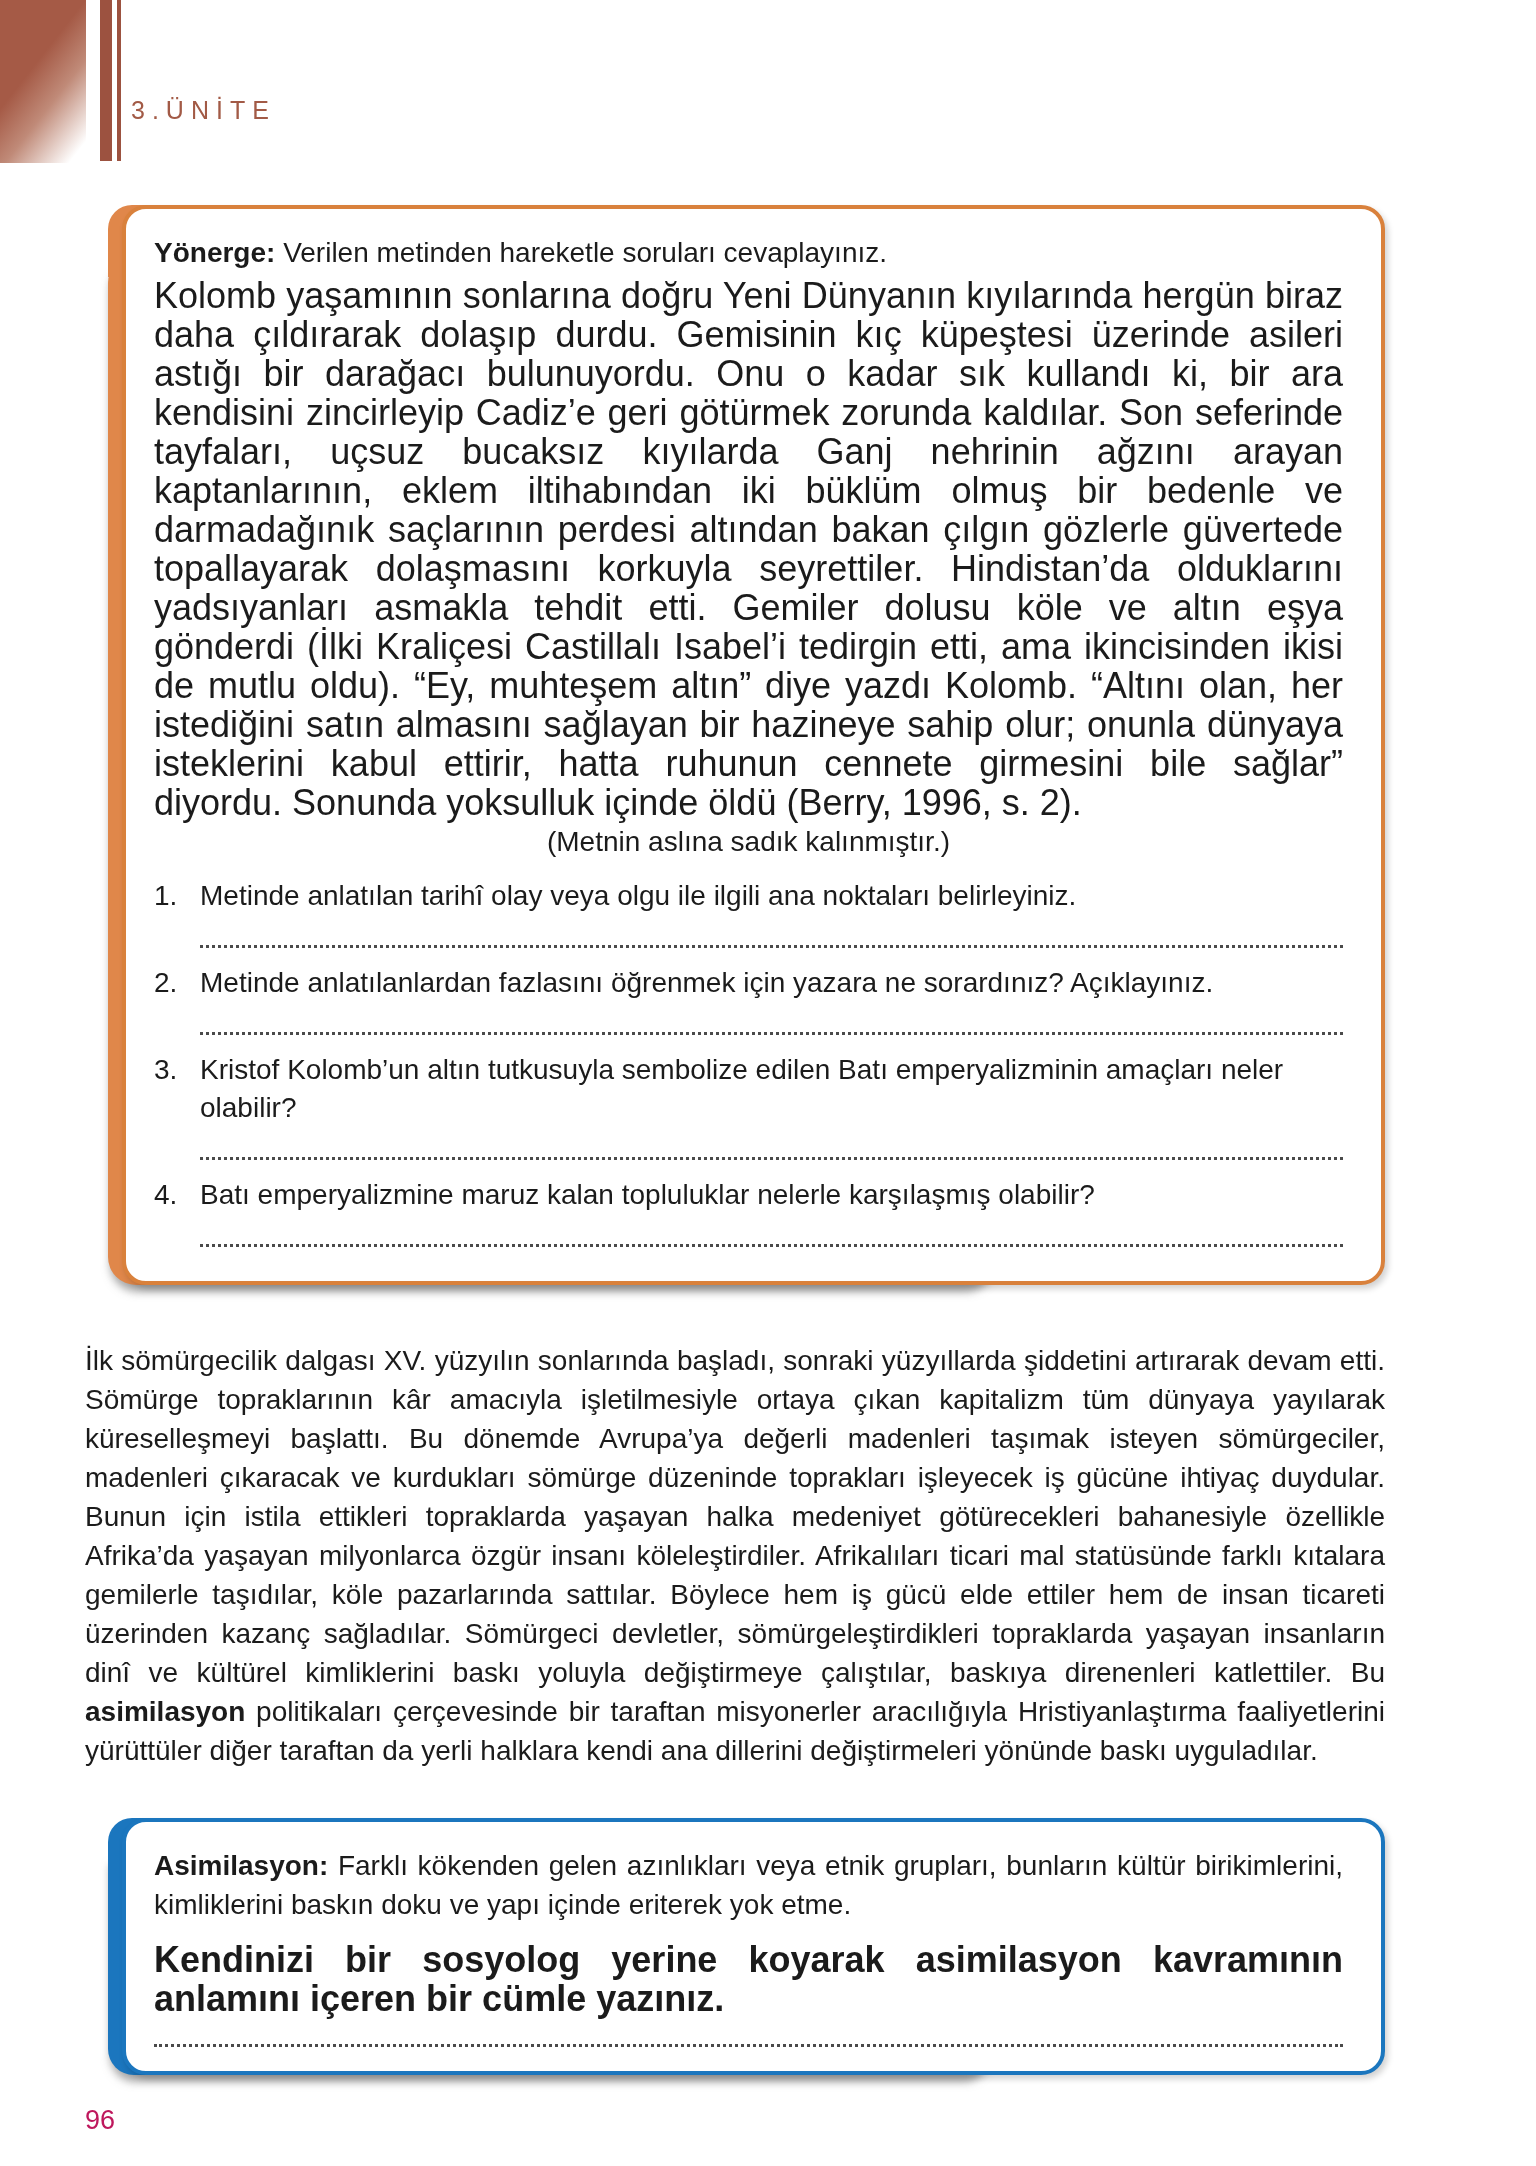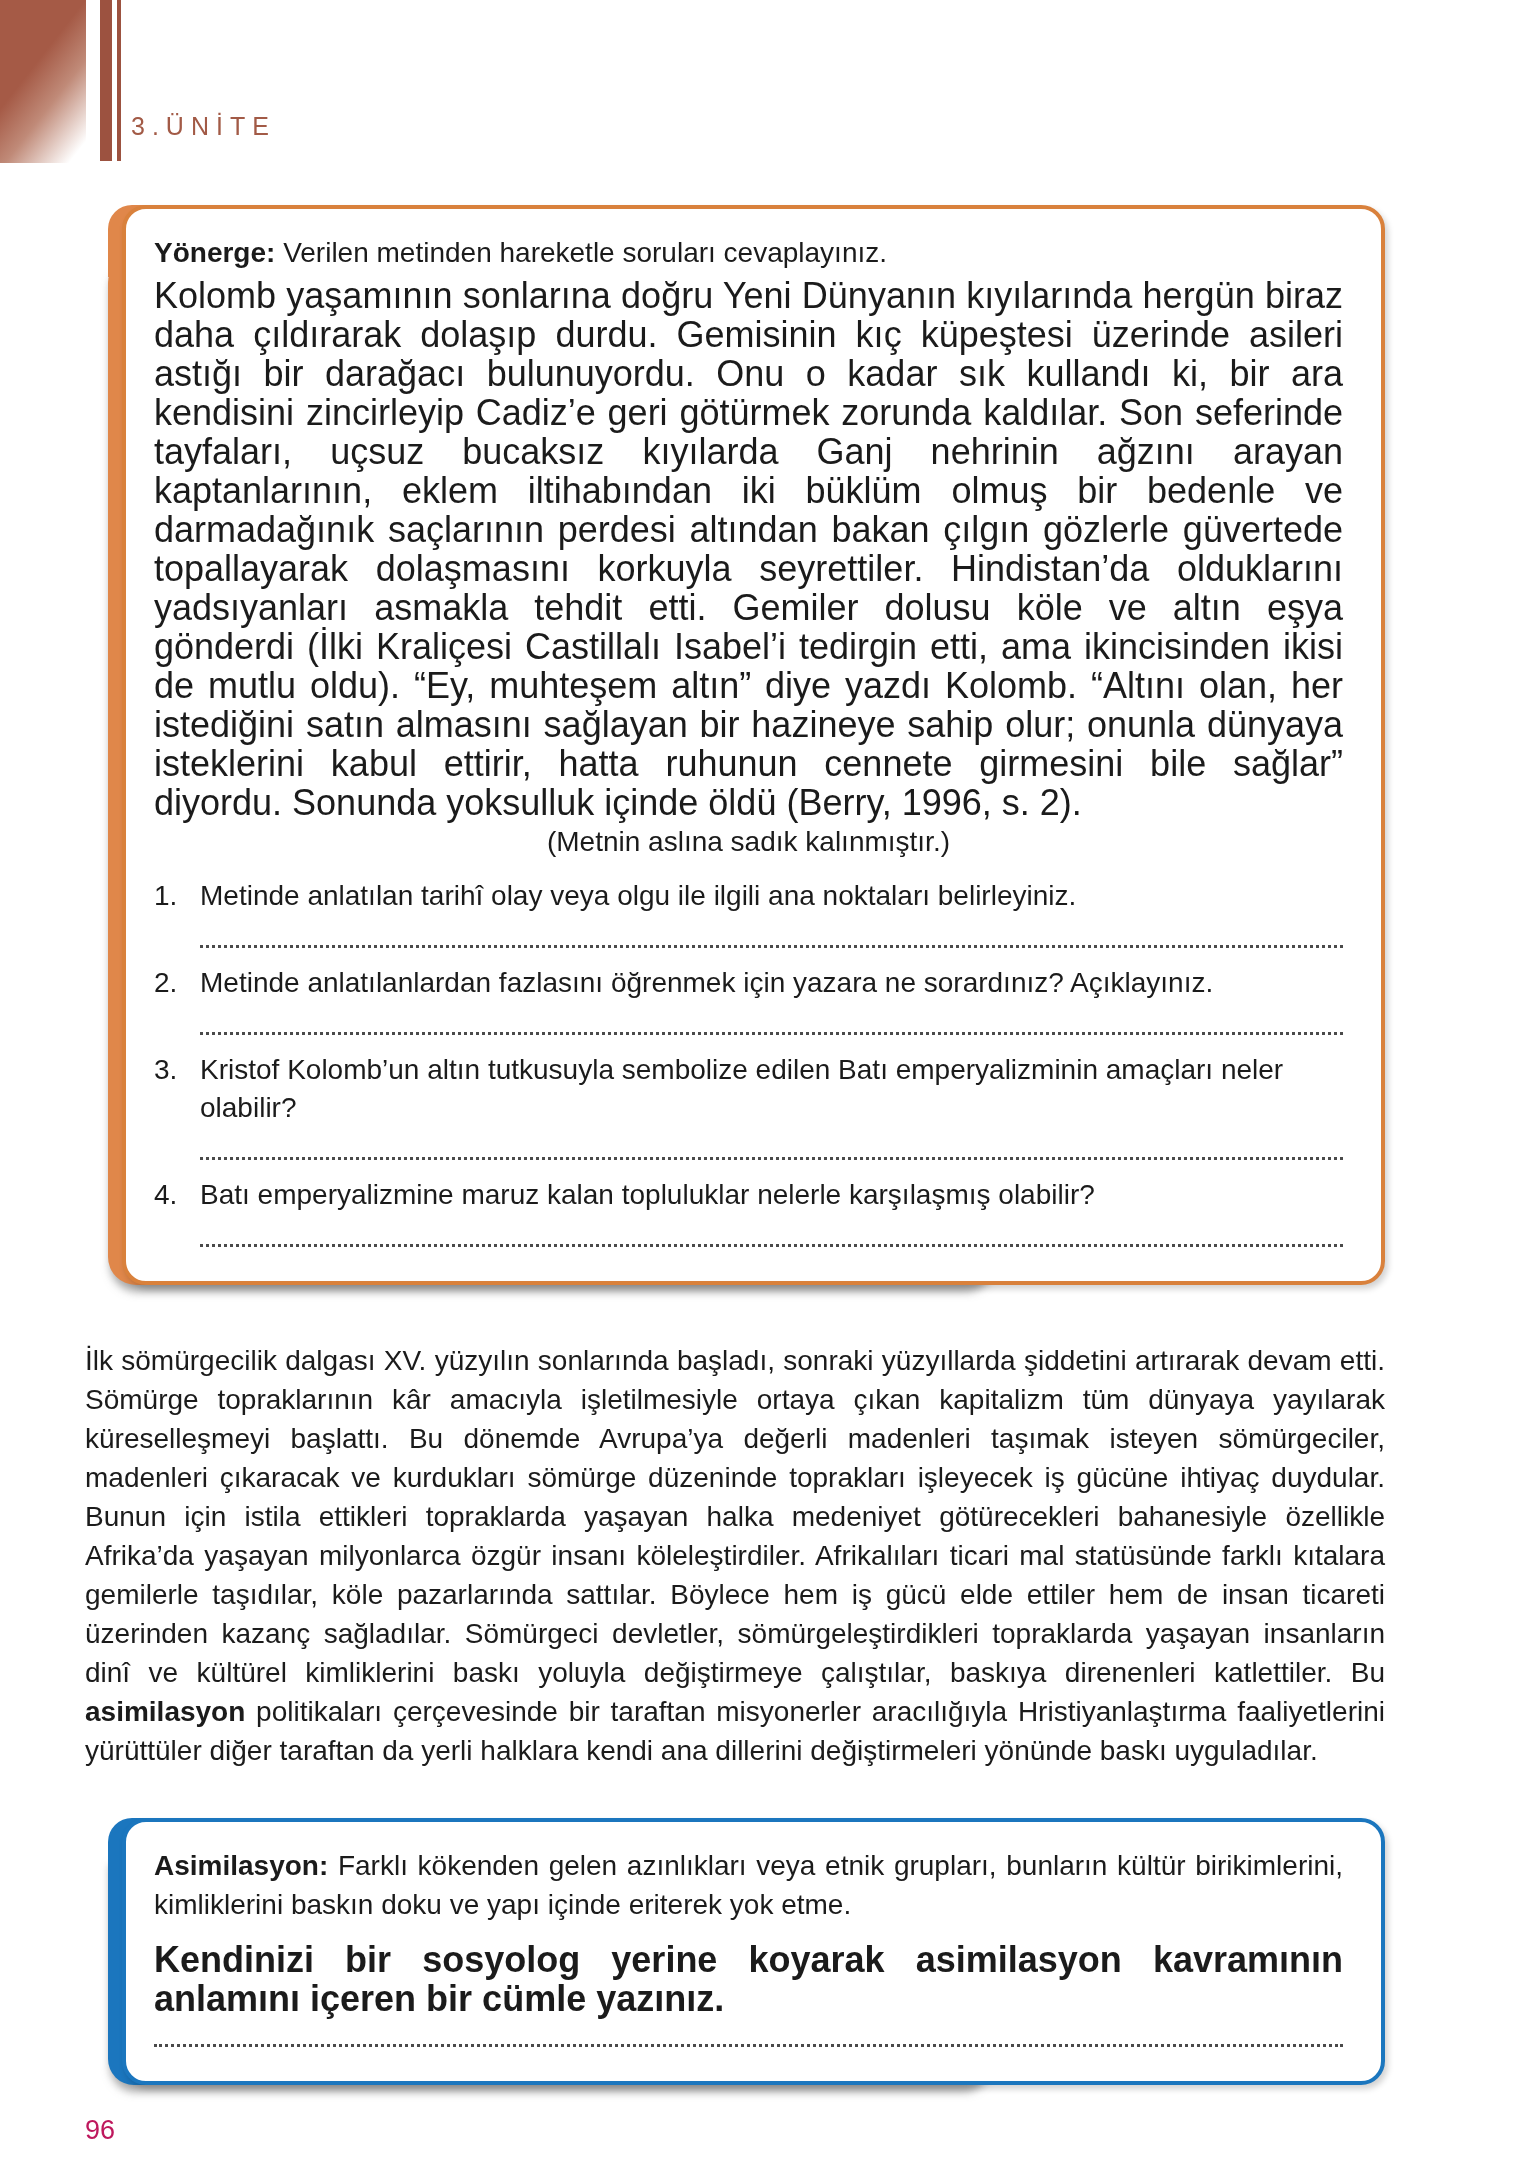--- a/index.html
+++ b/index.html
@@ -15,21 +15,21 @@
 
   
   .gradient-block{
     position:absolute;left:0;top:0;width:86px;height:163px;
     background:linear-gradient(128deg,#a55a46 40%,#c08a78 62%,#ffffff 92%);
   }
   .vbar{position:absolute;top:0;background:#9c5240;}
   .vbar-thick{left:100px;width:12px;height:161px;}
   .vbar-thin{left:117px;width:4px;height:161px;}
   .unit-label{
-    position:absolute;left:131px;top:112px;
+    position:absolute;left:131px;top:96px;
     font-size:25px;letter-spacing:7px;color:#a25a46;
   }
 
   
   .box{position:relative;margin-left:108px;width:1277px;}
   .box-orange{margin-top:205px;}
   .box-blue{margin-top:38px;}
 
   .tab{
     position:absolute;top:0;left:0;height:72px;z-index:1;
@@ -49,21 +49,21 @@
   .panel{
     position:relative;z-index:2;
     margin:48px 0 20px 14px;
     background:#ffffff;
     border:4px solid;
     border-radius:24px;
     box-sizing:border-box;
     box-shadow:3px 4px 6px rgba(0,0,0,.18);
   }
   .panel-orange{border-color:#d9813c;padding:22px 38px 24px 28px;}
-  .panel-blue{border-color:#1b76be;padding:20px 38px 28px 28px;}
+  .panel-blue{border-color:#1b76be;padding:20px 38px 18px 28px;}
 
   
   .yonerge{margin:2px 0 4px;font-size:28px;line-height:39px;}
   .passage{margin:0;font-size:36px;line-height:39px;text-align:justify;}
   .note{margin:0 0 14px;font-size:28px;line-height:39px;text-align:center;}
 
   .question{display:flex;font-size:28px;line-height:38px;margin-top:16px;}
   .qnum{width:46px;flex:none;}
   .qtext{flex:1;}
   .dotline{margin:30px 0 10px 46px;height:0;border-bottom:3px dotted #4a4a4a;}

